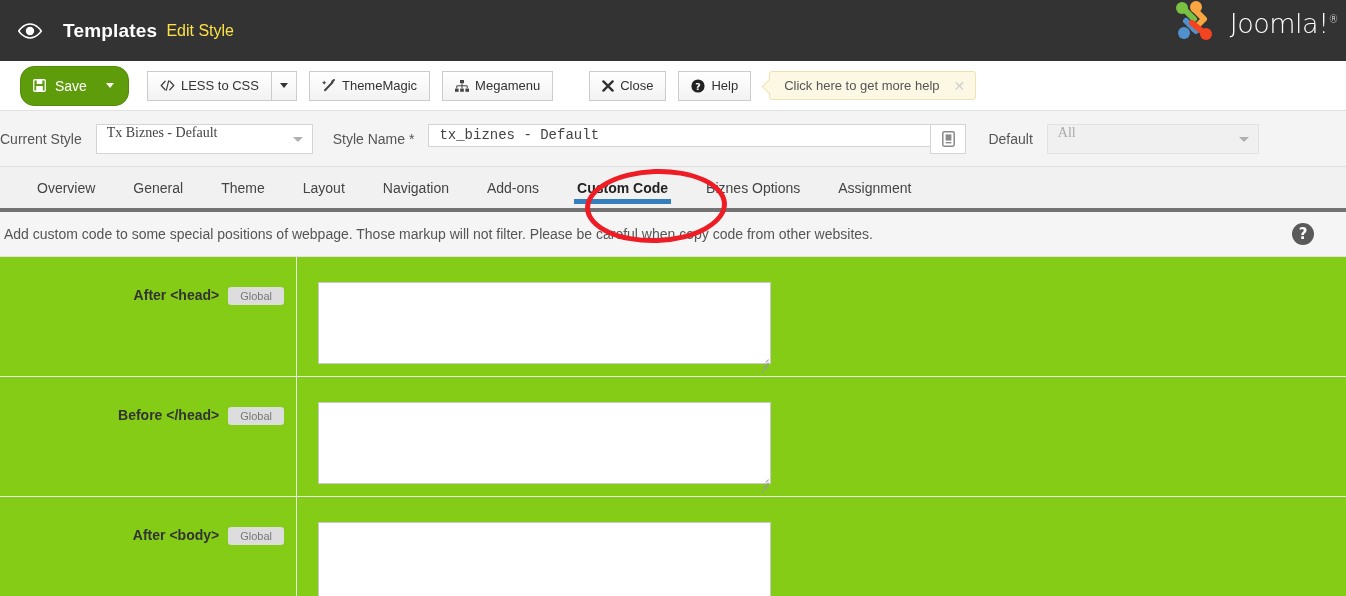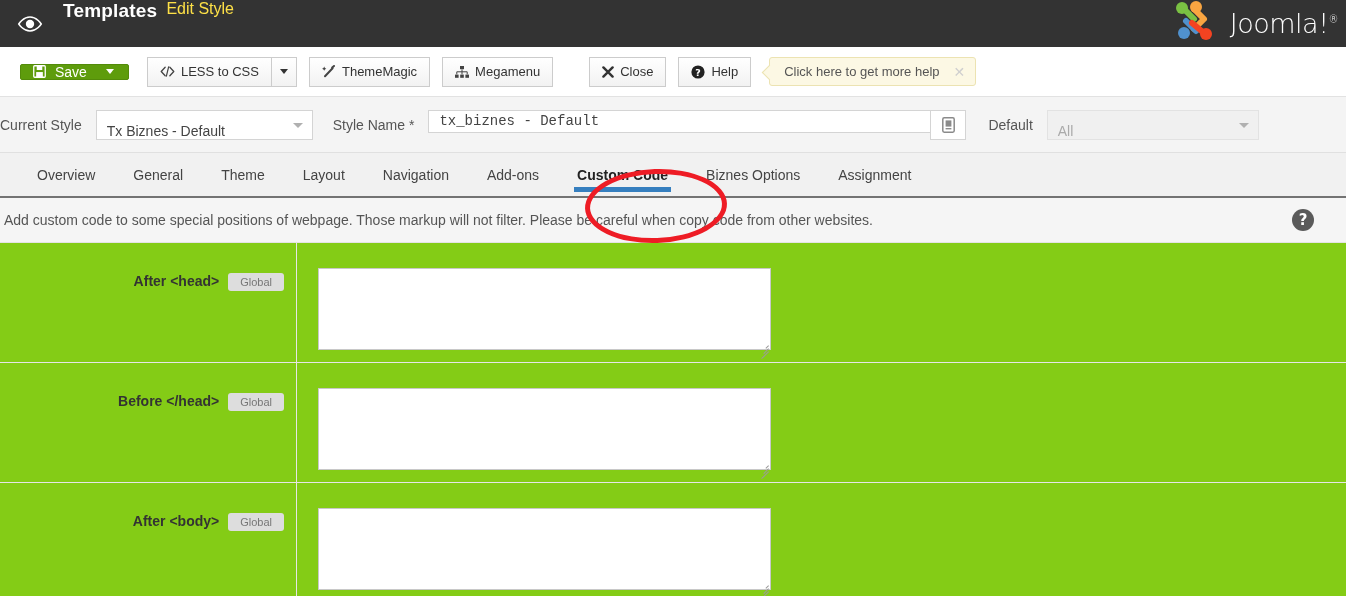--- a/index.html
+++ b/index.html
@@ -7,22 +7,22 @@
   body {
     width:1346px; height:596px;
     font-family:"Liberation Sans", sans-serif;
     background:#ffffff;
     overflow:hidden;
     position:relative;
   }
 
   
   .header {
-    height:47px; background:#333333;
-    display:flex; 
+    height:61px; background:#333333;
+    display:flex; align-items:center;
     position:relative;
   }
   .header-eye { margin-left:17px; display:flex; align-items:center; }
   .header-title {
     margin-left:20px;
     color:#ffffff; font-size:19px; font-weight:bold;
     letter-spacing:.2px;
   }
   .header-sub {
     margin-left:9px;
@@ -57,22 +57,22 @@
     cursor:pointer;
     white-space:nowrap;
   }
   .btn-group { display:flex; }
   .btn-group .btn:not(:first-child) { border-left:none; }
   .btn-caret-only { padding:0 8px; }
   .btn-save {
     background:#5e9c0c; background-image:none;
     border:1px solid #538b0a;
     color:#ffffff; font-size:14px; font-weight:normal;
-    height:16px; padding:0 14px 0 12px; gap:9px;
-    border-radius:2px;
+    height:40px; padding:0 14px 0 12px; gap:9px;
+    border-radius:14px;
   }
   .btn-save .caret-w { margin-left:10px; }
   .sep-gap { width:18px; }
   .gap-sm { width:12px; }
   .caret {
     width:0;height:0;border-left:4px solid transparent;
     border-right:4px solid transparent;border-top:5px solid #333;
     display:inline-block;
   }
   .caret-white { border-top-color:#ffffff; }
@@ -101,24 +101,24 @@
     height:56px; background:#f4f4f4;
     border-bottom:1px solid #e0e0e0;
     display:flex; align-items:center;
     font-size:14px; color:#555;
   }
   .field-label { color:#555; font-size:14px; white-space:nowrap; }
   .select-box {
     position:relative;
     height:30px; background:#ffffff;
     border:1px solid #d4d4d4;
-    display:flex; align-items:flex-end;
+    display:flex; align-items:flex-start;
     padding:0 26px 0 10px;
     font-size:14px; color:#444;
-    cursor:pointer; white-space:nowrap;
+    cursor:pointer; white-space:nowrap;font-family:Liberation Serif, serif;
   }
   .select-box .arw {
     position:absolute; right:9px; top:50%; margin-top:-2px;
     width:0;height:0;border-left:5px solid transparent;
     border-right:5px solid transparent;border-top:5px solid #b0b0b0;
   }
   .select-disabled { background:#f0f0f0; border-color:#e2e2e2; color:#aaaaaa; }
   .text-input {
     height:23px; background:#ffffff;
     border:1px solid #d4d4d4; border-right:none;
@@ -129,21 +129,21 @@
     height:30px; width:36px;
     border:1px solid #d4d4d4;
     background:#ffffff;
     display:flex; align-items:center; justify-content:center;
     cursor:pointer;
   }
 
   
   .tabs {
     height:45px; background:#f1f1f1;
-    border-bottom:2px solid #737373;
+    border-bottom:4px solid #737373;
     display:flex; align-items:stretch;
     padding-left:18px;
     position:relative;
   }
   .tab {
     display:flex; align-items:center;
     padding:0 19px;
     font-size:14px; color:#444;
     cursor:pointer; position:relative;
     white-space:nowrap;

